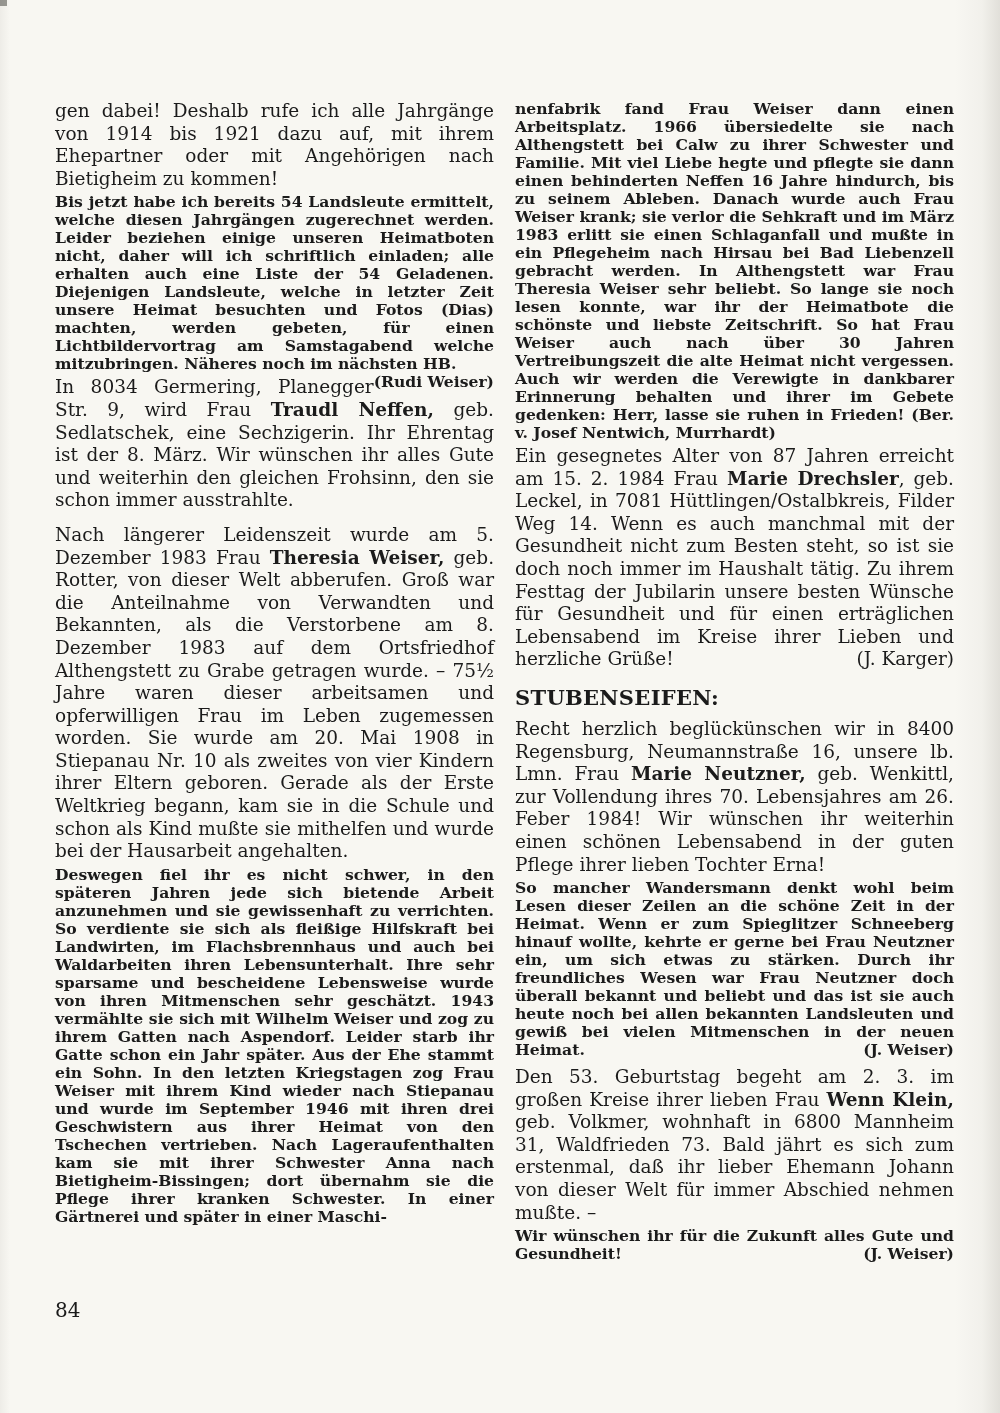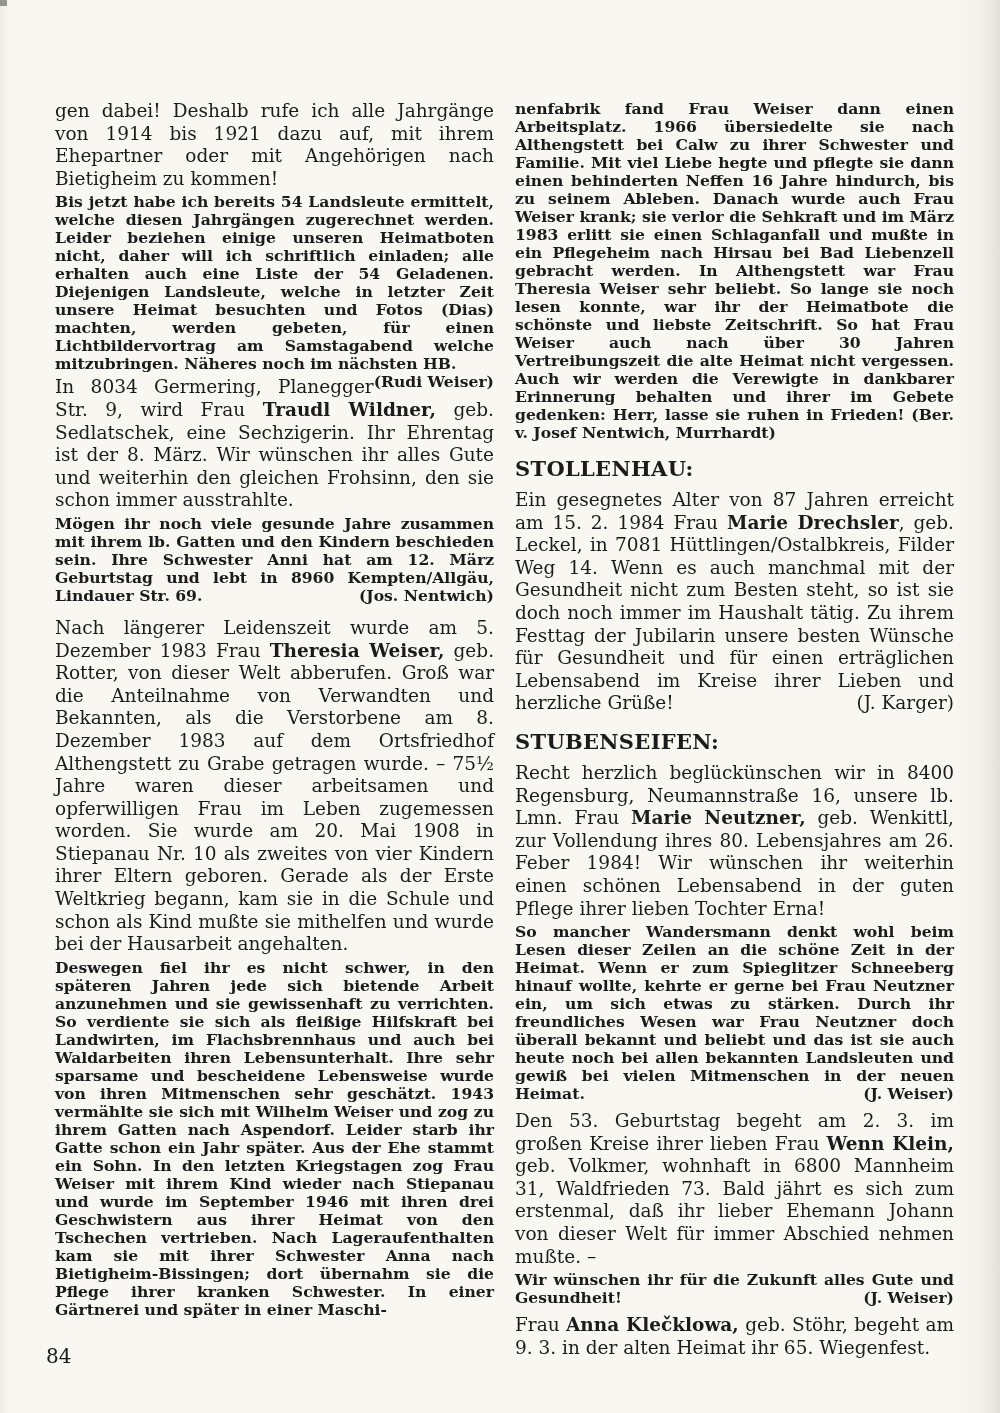--- a/index.html
+++ b/index.html
@@ -46,65 +46,61 @@
     font-size: 21px;
     line-height: 24px;
     font-weight: bold;
     margin: 15px 0 8px 0;
     letter-spacing: 0.3px;
   }
   .person { font-weight: bold; }
   .sig { float: right; }
   .page-number {
     position: absolute;
-    left: 46px; top: 1298px;
+    left: 55px; top: 1298px;
     font-size: 20px;
     line-height: 24px;
-    margin-top: 46px;
   }
 </style>
 </head>
 <body>
 
 <div class="page">
   <div class="corner-mark"></div>
 
   <div class="columns">
 
     <div class="col">
       <p class="large"><span>gen dabei! Deshalb rufe ich alle Jahrgänge von 1914 bis 1921 dazu auf, mit ihrem Ehepartner oder mit Angehörigen nach Bietigheim zu kommen!</span></p>
 
       <p class="small"><span>Bis jetzt habe ich bereits 54 Landsleute ermittelt, welche diesen Jahrgängen zugerechnet werden. Leider beziehen einige unseren Heimatboten nicht, daher will ich schriftlich einladen; alle erhalten auch eine Liste der 54 Geladenen. Diejenigen Landsleute, welche in letzter Zeit unsere Heimat besuchten und Fotos (Dias) machten, werden gebeten, für einen Lichtbildervortrag am Samstagabend welche mitzubringen. Näheres noch im nächsten HB.</span><span class="sig">(Rudi Weiser)</span></p>
 
 
-      <p class="large"><span>In 8034 Germering, Planegger Str. 9, wird Frau </span><span class="person">Traudl Wildner,</span><span> geb. Sedlatschek, eine Sechzigerin. Ihr Ehrentag ist der 8. März. Wir wünschen ihr alles Gute und weiterhin den gleichen Frohsinn, den sie schon immer ausstrahlte.</span></p>
+      <p class="large"><span>In 8034 Germering, Planegger Str. 9, wird Frau </span><span class="person">Traudl Neffen,</span><span> geb. Sedlatschek, eine Sechzigerin. Ihr Ehrentag ist der 8. März. Wir wünschen ihr alles Gute und weiterhin den gleichen Frohsinn, den sie schon immer ausstrahlte.</span></p>
 
-      <p class="small"><span>Mögen ihr noch viele gesunde Jahre zusammen mit ihrem lb. Gatten und den Kindern beschieden sein. Ihre Schwester Anni hat am 12. März Geburtstag und lebt in 8960 Kempten/Allgäu, Lindauer Str. 69.</span><span class="sig">(Jos. Nentwich)</span></p>
 
       <p class="large gap-top"><span>Nach längerer Leidenszeit wurde am 5. Dezember 1983 Frau </span><span class="person">Theresia Weiser,</span><span> geb. Rotter, von dieser Welt abberufen. Groß war die Anteilnahme von Verwandten und Bekannten, als die Verstorbene am 8. Dezember 1983 auf dem Ortsfriedhof Althengstett zu Grabe getragen wurde. – 75½ Jahre waren dieser arbeitsamen und opferwilligen Frau im Leben zugemessen worden. Sie wurde am 20. Mai 1908 in Stiepanau Nr. 10 als zweites von vier Kindern ihrer Eltern geboren. Gerade als der Erste Weltkrieg begann, kam sie in die Schule und schon als Kind mußte sie mithelfen und wurde bei der Hausarbeit angehalten.</span></p>
 
       <p class="small"><span>Deswegen fiel ihr es nicht schwer, in den späteren Jahren jede sich bietende Arbeit anzunehmen und sie gewissenhaft zu verrichten. So verdiente sie sich als fleißige Hilfskraft bei Landwirten, im Flachsbrennhaus und auch bei Waldarbeiten ihren Lebensunterhalt. Ihre sehr sparsame und bescheidene Lebensweise wurde von ihren Mitmenschen sehr geschätzt. 1943 vermählte sie sich mit Wilhelm Weiser und zog zu ihrem Gatten nach Aspendorf. Leider starb ihr Gatte schon ein Jahr später. Aus der Ehe stammt ein Sohn. In den letzten Kriegstagen zog Frau Weiser mit ihrem Kind wieder nach Stiepanau und wurde im September 1946 mit ihren drei Geschwistern aus ihrer Heimat von den Tschechen vertrieben. Nach Lageraufenthalten kam sie mit ihrer Schwester Anna nach Bietigheim-Bissingen; dort übernahm sie die Pflege ihrer kranken Schwester. In einer Gärtnerei und später in einer Maschi-</span></p>
     </div>
 
     <div class="col">
       <p class="small"><span>nenfabrik fand Frau Weiser dann einen Arbeitsplatz. 1966 übersiedelte sie nach Althengstett bei Calw zu ihrer Schwester und Familie. Mit viel Liebe hegte und pflegte sie dann einen behinderten Neffen 16 Jahre hindurch, bis zu seinem Ableben. Danach wurde auch Frau Weiser krank; sie verlor die Sehkraft und im März 1983 erlitt sie einen Schlaganfall und mußte in ein Pflegeheim nach Hirsau bei Bad Liebenzell gebracht werden. In Althengstett war Frau Theresia Weiser sehr beliebt. So lange sie noch lesen konnte, war ihr der Heimatbote die schönste und liebste Zeitschrift. So hat Frau Weiser auch nach über 30 Jahren Vertreibungszeit die alte Heimat nicht vergessen. Auch wir werden die Verewigte in dankbarer Erinnerung behalten und ihrer im Gebete gedenken: Herr, lasse sie ruhen in Frieden! (Ber. v. Josef Nentwich, Murrhardt)</span></p>
 
-      <h2 class="section-heading">STOLLENHAU:</h2>
 
       <p class="large"><span>Ein gesegnetes Alter von 87 Jahren erreicht am 15. 2. 1984 Frau </span><span class="person">Marie Drechsler</span><span>, geb. Leckel, in 7081 Hüttlingen/Ostalbkreis, Filder Weg 14. Wenn es auch manchmal mit der Gesundheit nicht zum Besten steht, so ist sie doch noch immer im Haushalt tätig. Zu ihrem Festtag der Jubilarin unsere besten Wünsche für Gesundheit und für einen erträglichen Lebensabend im Kreise ihrer Lieben und herzliche Grüße!</span><span class="sig">(J. Karger)</span></p>
 
       <h2 class="section-heading">STUBENSEIFEN:</h2>
 
-      <p class="large"><span>Recht herzlich beglückünschen wir in 8400 Regensburg, Neumannstraße 16, unsere lb. Lmn. Frau </span><span class="person">Marie Neutzner,</span><span> geb. Wenkittl, zur Vollendung ihres 80. Lebensjahres am 26. Feber 1984! Wir wünschen ihr weiterhin einen schönen Lebensabend in der guten Pflege ihrer lieben Tochter Erna!</span></p>
+      <p class="large"><span>Recht herzlich beglückünschen wir in 8400 Regensburg, Neumannstraße 16, unsere lb. Lmn. Frau </span><span class="person">Marie Neutzner,</span><span> geb. Wenkittl, zur Vollendung ihres 70. Lebensjahres am 26. Feber 1984! Wir wünschen ihr weiterhin einen schönen Lebensabend in der guten Pflege ihrer lieben Tochter Erna!</span></p>
 
       <p class="small"><span>So mancher Wandersmann denkt wohl beim Lesen dieser Zeilen an die schöne Zeit in der Heimat. Wenn er zum Spieglitzer Schneeberg hinauf wollte, kehrte er gerne bei Frau Neutzner ein, um sich etwas zu stärken. Durch ihr freundliches Wesen war Frau Neutzner doch überall bekannt und beliebt und das ist sie auch heute noch bei allen bekannten Landsleuten und gewiß bei vielen Mitmenschen in der neuen Heimat.</span><span class="sig">(J. Weiser)</span></p>
 
       <p class="large gap-top-sm"><span>Den 53. Geburtstag begeht am 2. 3. im großen Kreise ihrer lieben Frau </span><span class="person">Wenn Klein,</span><span> geb. Volkmer, wohnhaft in 6800 Mannheim 31, Waldfrieden 73. Bald jährt es sich zum erstenmal, daß ihr lieber Ehemann Johann von dieser Welt für immer Abschied nehmen mußte. –</span></p>
 
       <p class="small"><span>Wir wünschen ihr für die Zukunft alles Gute und Gesundheit!</span><span class="sig">(J. Weiser)</span></p>
 
-      <p class="large gap-top-sm"><span>Frau </span><span class="person">Anna Klečklowa,</span><span> geb. Stöhr, begeht am 9. 3. in der alten Heimat ihr 65. Wiegenfest.</span></p>
     </div>
 
   </div>
 
   <div class="page-number">84</div>
 </div>
 
 </body></html>

